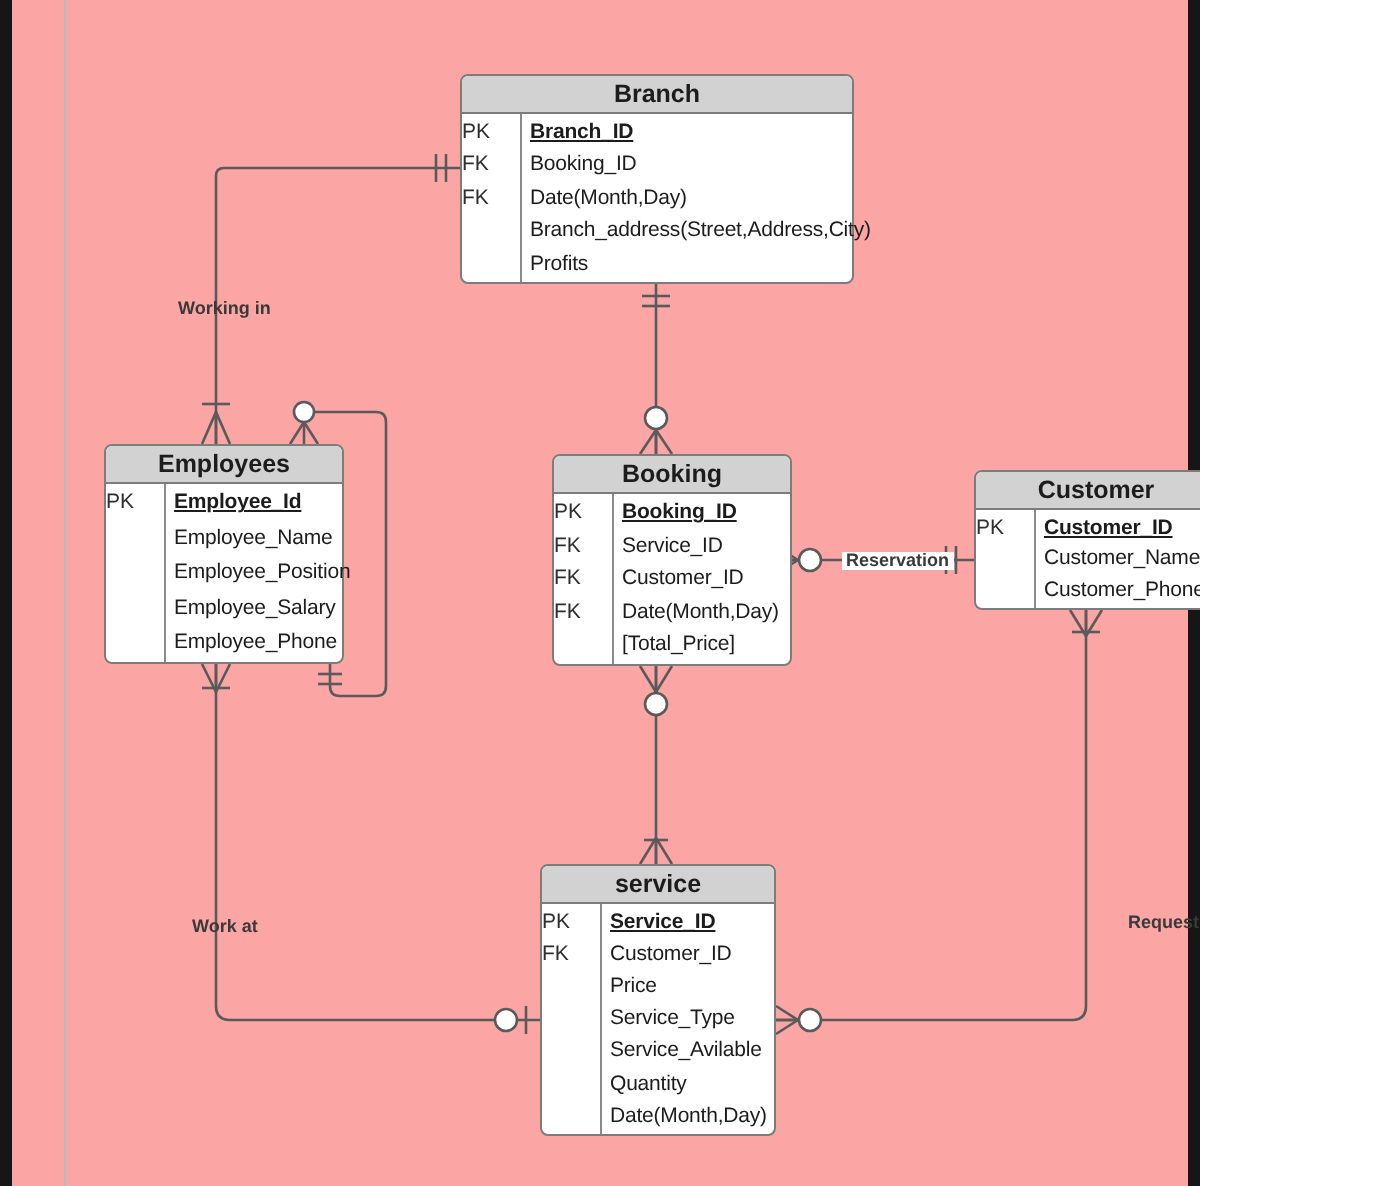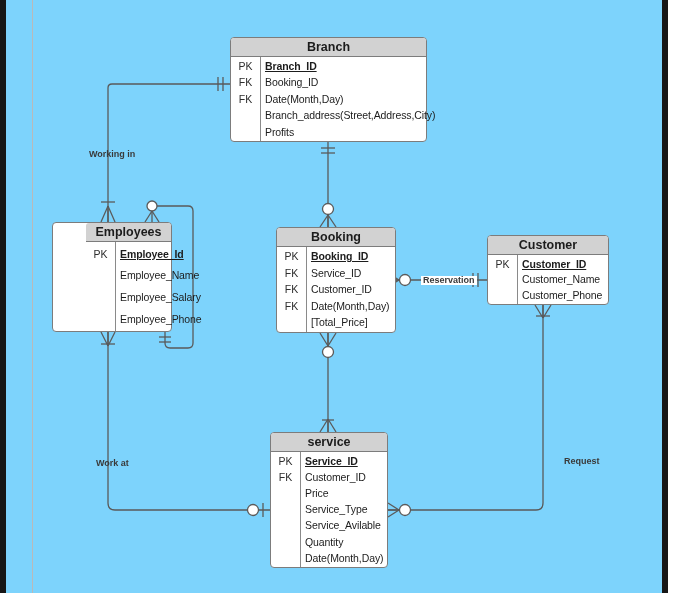--- a/index.html
+++ b/index.html
@@ -1,17 +1,17 @@
 <!DOCTYPE html>
 <html><head>
 <meta charset="utf-8">
 <style>
   html,body{margin:0;padding:0;background:#fff;}
   #canvas{
-    position:relative;width:668px;height:593px;background:#7dd3fc;overflow:hidden;
+    position:relative;width:600px;height:593px;background:#fca5a5;overflow:hidden;
     font-family:"Liberation Sans","DejaVu Sans",sans-serif;color:#1c1c1c;
   }
   .frame-bar{position:absolute;top:0;bottom:0;width:6px;background:#161616;}
   .frame-bar.left{left:0;}
   .frame-bar.right{right:0;}
   .page-edge{position:absolute;top:0;bottom:0;width:1px;background:#b9b9b9;}
   .page-edge.left{left:32px;}
   .page-edge.right{left:667px;}
 
   svg.wires{position:absolute;left:0;top:0;z-index:1;}
@@ -23,21 +23,21 @@
     border-radius:4px;box-sizing:border-box;display:flex;flex-direction:column;
   }
   .ent .hd{
     flex:0 0 18px;background:#d2d2d2;border-bottom:1px solid #7c7c7c;
     border-radius:3px 3px 0 0;display:flex;align-items:center;justify-content:center;
     font-size:12.5px;font-weight:600;color:#1c1c1c;
   }
   .ent .bd{flex:1;position:relative;display:flex;flex-direction:column;padding:1px 0;}
   .ent .bd::after{content:"";position:absolute;left:29px;top:0;bottom:0;width:1px;background:#8a8a8a;}
   .row{flex:1;display:flex;align-items:center;font-size:10.5px;line-height:1;}
-  .row .key{flex:0 0 29px;text-align:center;color:#2e2e2e;}
+  .row .key{flex:0 0 29px;color:#2e2e2e;}
   .row .val{flex:1;padding-left:5px;white-space:nowrap;color:#1c1c1c;letter-spacing:-0.1px;}
   .row .val.pk{font-weight:bold;text-decoration:underline;}
 
   .rel-label{
     position:absolute;z-index:3;font-size:9px;font-weight:bold;color:#3a3a3a;
     white-space:nowrap;line-height:1;text-align:right;
   }
   .rel-label.onwire{background:#ffffff;padding:0 2px;}
 </style>
 </head>
@@ -169,30 +169,34 @@
           <span class="key"></span>
           <span class="val">Branch_address(Street,Address,City)</span>
         </div>
       <div class="row">
           <span class="key"></span>
           <span class="val">Profits</span>
         </div>
     </div>
   </div>
 
-  <div class="ent" style="left:52px;top:222px;width:120px;height:110px;padding-left:33px;">
+  <div class="ent" style="left:52px;top:222px;width:120px;height:110px;">
     <div class="hd">Employees</div>
     <div class="bd">
       <div class="row">
           <span class="key">PK</span>
           <span class="val pk">Employee_Id</span>
         </div>
       <div class="row">
           <span class="key"></span>
           <span class="val">Employee_Name</span>
+        </div>
+      <div class="row">
+          <span class="key"></span>
+          <span class="val">Employee_Position</span>
         </div>
       <div class="row">
           <span class="key"></span>
           <span class="val">Employee_Salary</span>
         </div>
       <div class="row">
           <span class="key"></span>
           <span class="val">Employee_Phone</span>
         </div>
     </div>

